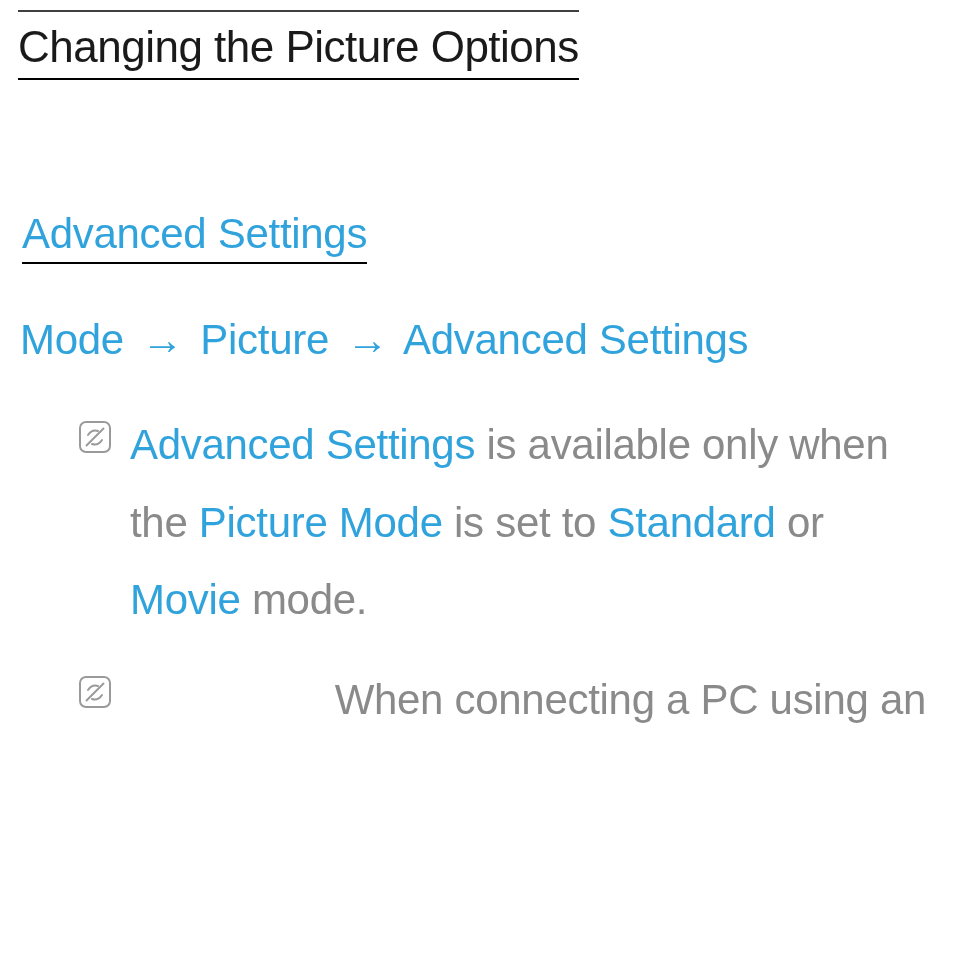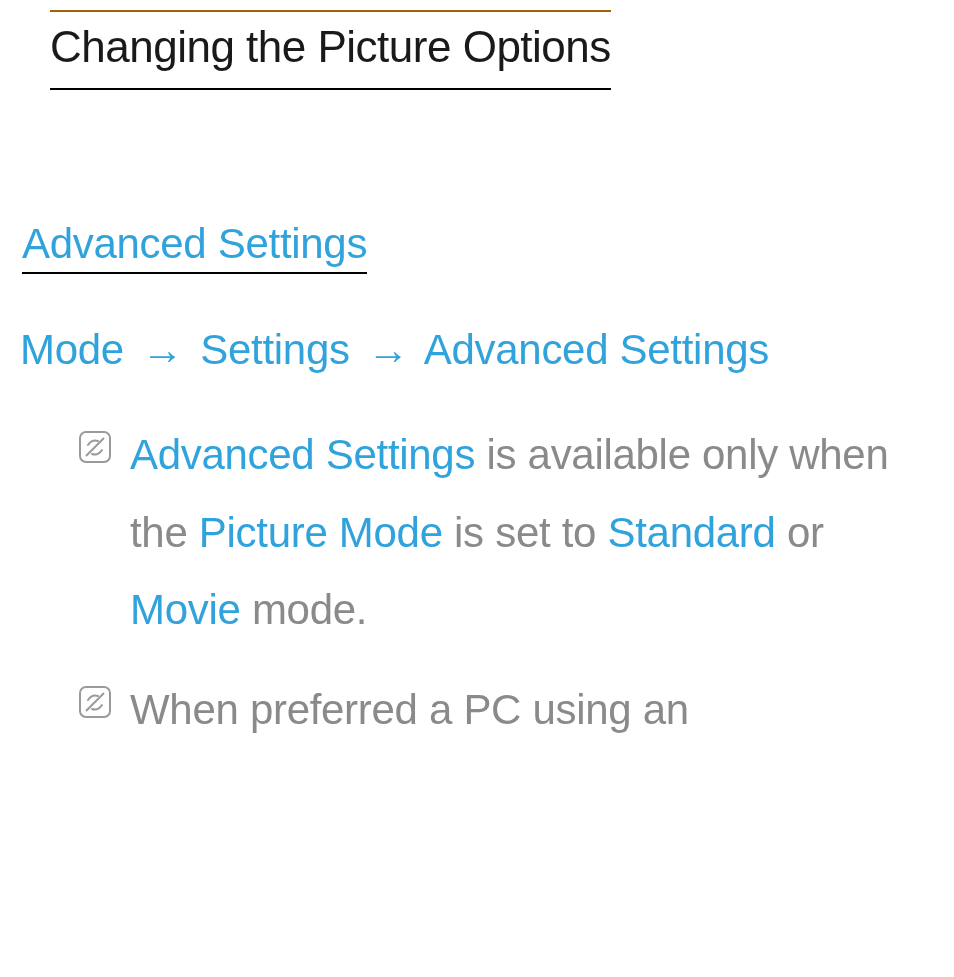--- a/index.html
+++ b/index.html
@@ -13,25 +13,24 @@
     overflow: hidden;
   }
   .page {
     padding: 10px 18px 0 18px;
   }
   .title {
     display: inline-block;
     font-size: 44px;
     letter-spacing: -0.5px;
     color: #1a1a1a;
-    border-top: 2px solid #a16207;
+    border-top: 2px solid #404040;
     border-bottom: 2px solid #000;
-    padding: 10px 0 16px 0;
+    padding: 10px 0 6px 0;
     margin-bottom: 130px;
-    margin-left: 32px;
   }
   .section-heading {
     display: inline-block;
     font-size: 42px;
     color: #31a3dc;
     border-bottom: 2px solid #000;
     padding-bottom: 4px;
     margin-left: 4px;
     margin-bottom: 52px;
     letter-spacing: -0.3px;
@@ -55,20 +54,21 @@
     margin-right: 10px;
     letter-spacing: -0.3px;
     margin-bottom: 22px;
   }
   .note-row {
     display: flex;
     align-items: flex-start;
     margin-left: 60px;
     margin-right: 10px;
     margin-bottom: 22px;
+    justify-content: space-between;
   }
   .note-icon {
     flex: 0 0 auto;
     width: 34px;
     height: 34px;
     margin-top: 14px;
     margin-right: 18px;
   }
   .note-text {
     font-size: 42px;
@@ -85,21 +85,21 @@
 
   <div class="title">Changing the Picture Options</div>
 
   <div>
     <div class="section-heading">Advanced Settings</div>
   </div>
 
   <div class="breadcrumb">
     <span>Mode</span>
     <span class="arrow">→</span>
-    <span>Settings</span>
+    <span>Picture</span>
     <span class="arrow">→</span>
     <span>Advanced Settings</span>
   </div>
 
 
   <div class="note-row">
     <span class="note-icon">
       <svg viewBox="0 0 34 34" width="34" height="34">
         <rect x="2" y="2" width="30" height="30" rx="6" ry="6" fill="none" stroke="#9a9a9a" stroke-width="2"></rect>
         <line x1="8" y1="26" x2="26" y2="8" stroke="#9a9a9a" stroke-width="2"></line>
@@ -112,16 +112,16 @@
 
   <div class="note-row">
     <span class="note-icon">
       <svg viewBox="0 0 34 34" width="34" height="34">
         <rect x="2" y="2" width="30" height="30" rx="6" ry="6" fill="none" stroke="#9a9a9a" stroke-width="2"></rect>
         <line x1="8" y1="26" x2="26" y2="8" stroke="#9a9a9a" stroke-width="2"></line>
         <path d="M10 15 Q14 9 20 11" fill="none" stroke="#9a9a9a" stroke-width="2" stroke-linecap="round"></path>
         <path d="M14 24 Q20 26 24 20" fill="none" stroke="#9a9a9a" stroke-width="2" stroke-linecap="round"></path>
       </svg>
     </span>
-    <div class="note-text"><span>When preferred a PC using an</span></div>
+    <div class="note-text"><span>When connecting a PC using an</span></div>
   </div>
 
 </div>
 
 </body></html>

